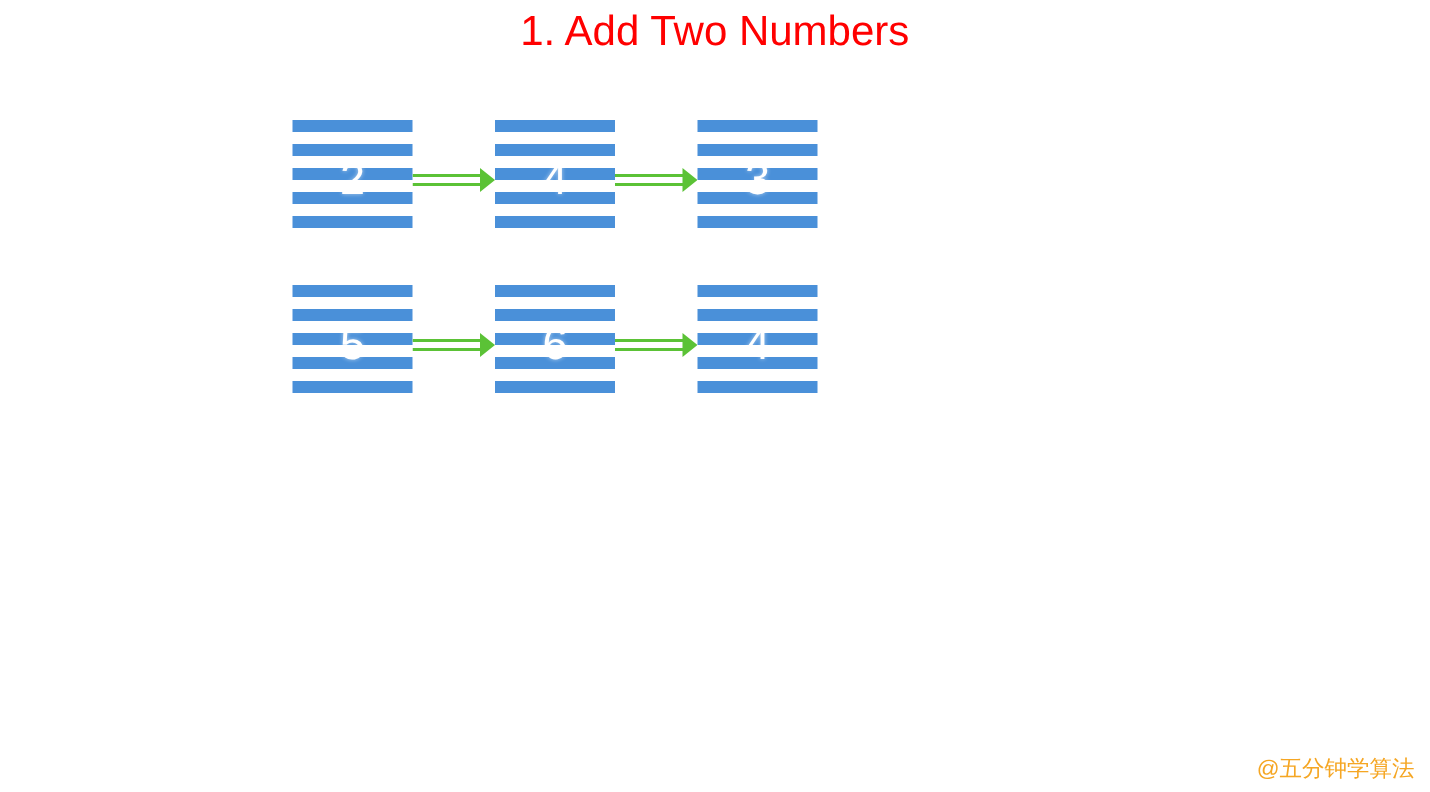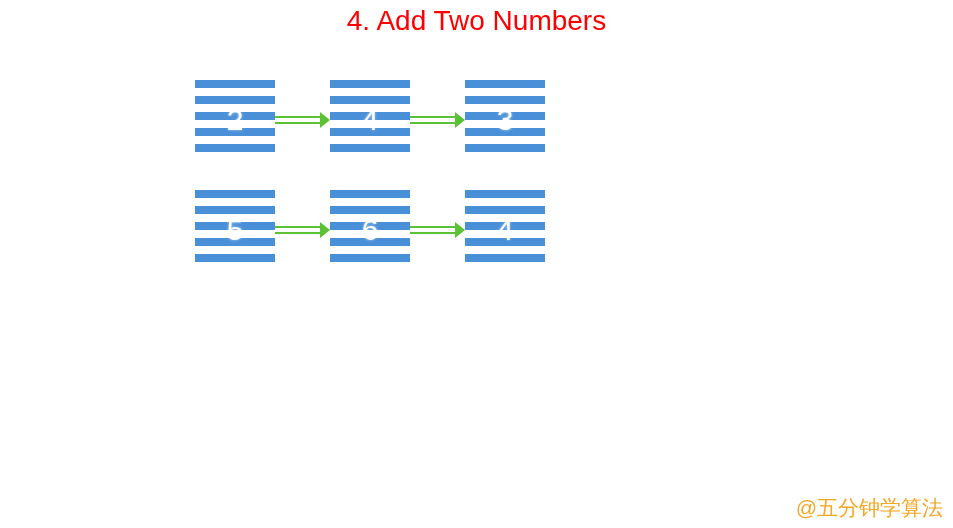--- a/index.html
+++ b/index.html
@@ -64,27 +64,27 @@
     }
     .arrow svg {
       width: 100%;
       height: 100%;
     }
     .watermark {
       position: absolute;
       bottom: 6px;
       right: 10px;
       color: #f5a623;
-      font-size: 21px;
+      font-size: 15px;
     }
   </style>
 </head>
 <body>
 
-<div class="title">4. Add Two Numbers</div>
+<div class="title">1. Add Two Numbers</div>
 
 <div class="diagram-area">
   <div class="list-row">
     <div class="node">
       <span class="node-value">2</span>
     </div>
     <div class="arrow">
       <svg viewBox="0 0 55 20">
         <line x1="0" y1="7" x2="48" y2="7" stroke="#5bc236" stroke-width="2"></line>
         <line x1="0" y1="13" x2="48" y2="13" stroke="#5bc236" stroke-width="2"></line>

